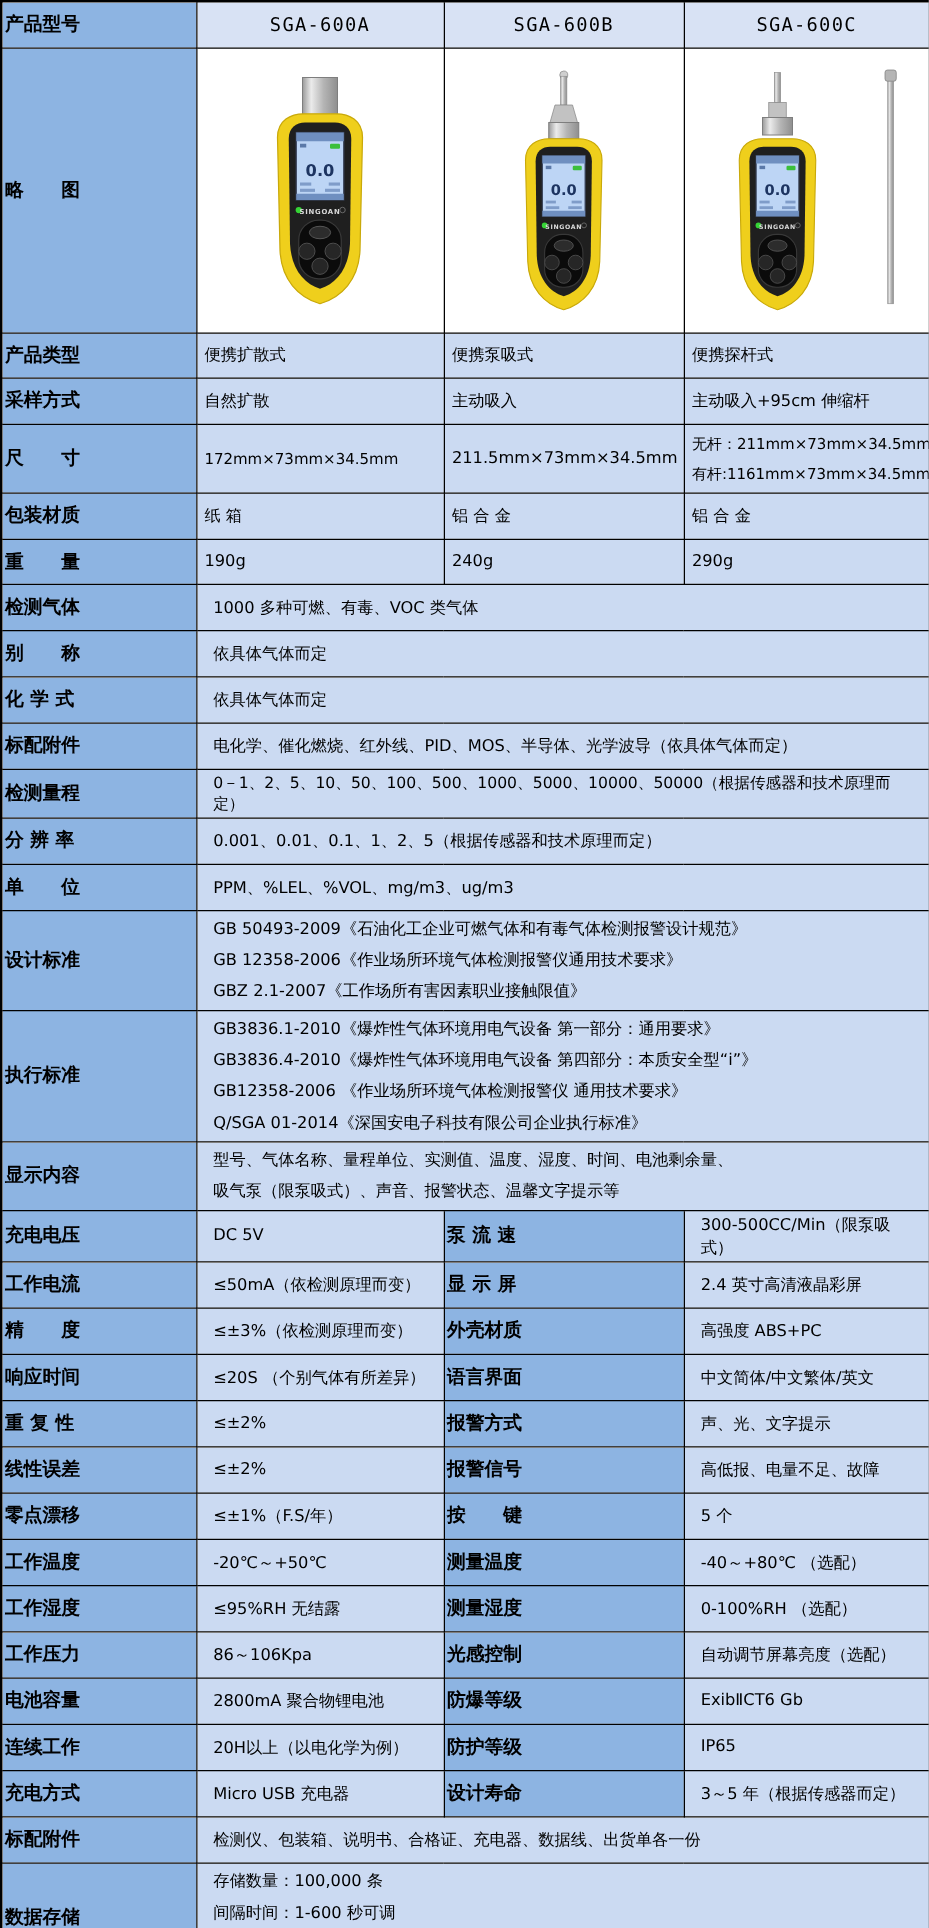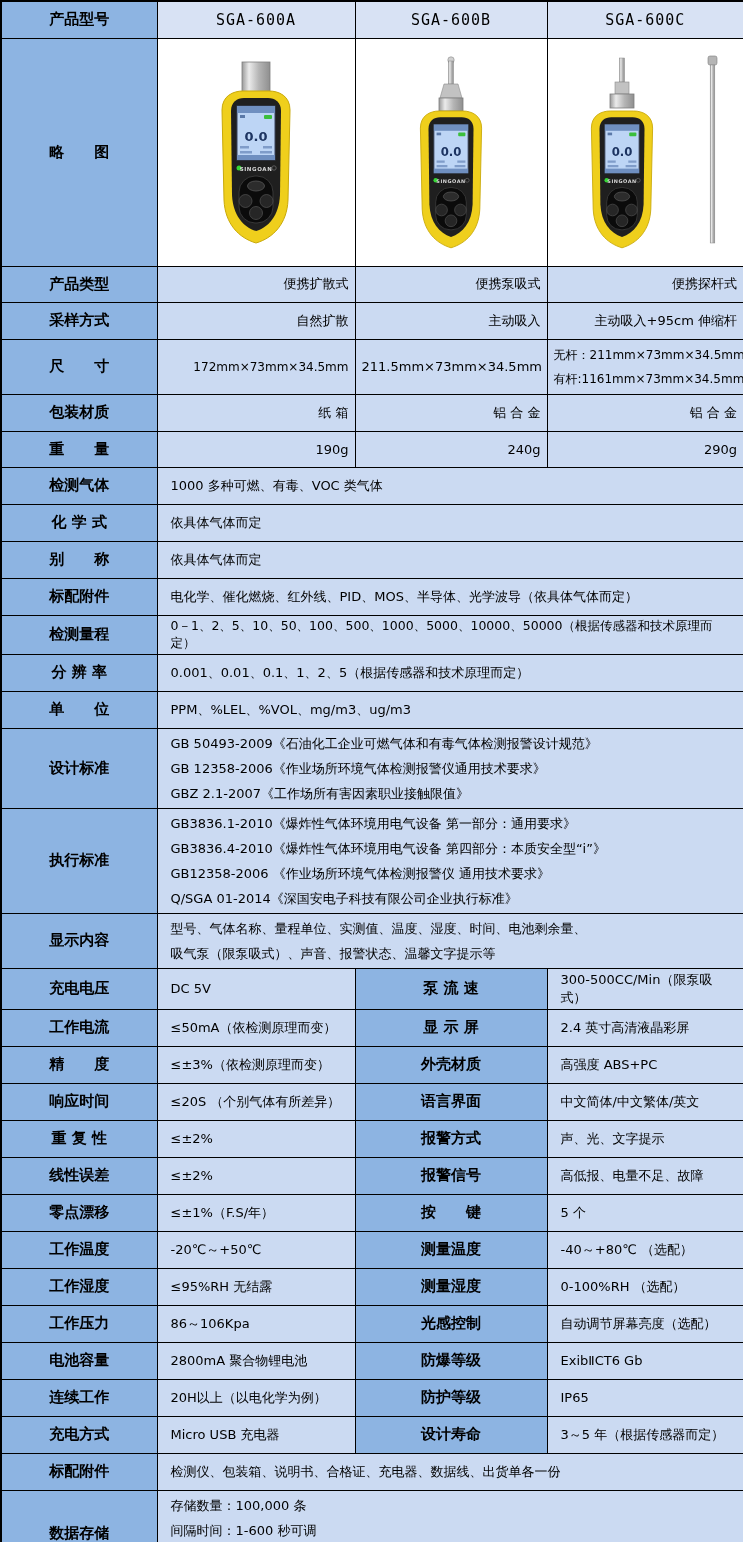--- a/index.html
+++ b/index.html
@@ -5,24 +5,24 @@
   :root{
     --label-bg:#8DB4E2;
     --cell-bg:#CBDAF2;
     --hdr-bg:#D8E2F4;
     --border:#000000;
   }
   html,body{margin:0;padding:0;background:#ffffff;}
   body{width:743px;font-family:"DejaVu Sans","Liberation Sans",sans-serif;color:#000;}
   table{border-collapse:collapse;width:743px;table-layout:fixed;border:2px solid var(--border);}
   td{border:1px solid var(--border);font-size:13px;vertical-align:middle;overflow:hidden;padding:2px 6px;}
-  td.lbl{background:var(--label-bg);font-weight:bold;font-size:15px;text-align:center;padding:2px 2px;}
+  td.lbl{background:var(--label-bg);font-weight:bold;font-size:15px;padding:2px 2px;}
   td.cell{background:var(--cell-bg);}
   td.hdr{background:var(--hdr-bg);text-align:center;font-size:15px;letter-spacing:1px;font-family:"DejaVu Sans Mono","Liberation Mono",monospace;}
-  td.ctr{text-align:right;}
+  td.ctr{text-align:left;}
   td.left{text-align:left;padding-left:13px;}
   td.photo{background:#ffffff;text-align:center;vertical-align:middle;padding:0;}
   .lines div{line-height:25px;white-space:nowrap;}
   .twoline div{line-height:24px;white-space:nowrap;}
   svg{display:inline-block;vertical-align:middle;}
 </style>
 </head>
 <body>
 
 <table>
@@ -142,25 +142,25 @@
   <td class="cell ctr">190g</td>
   <td class="cell ctr">240g</td>
   <td class="cell ctr">290g</td>
 </tr>
 
 <tr style="height:37px">
   <td class="lbl">检测气体</td>
   <td class="cell left" colspan="3">1000 多种可燃、有毒、VOC 类气体</td>
 </tr>
 <tr style="height:37px">
+  <td class="lbl">别　　称</td>
+  <td class="cell left" colspan="3">依具体气体而定</td>
+</tr>
+<tr style="height:37px">
   <td class="lbl">化 学 式</td>
-  <td class="cell left" colspan="3">依具体气体而定</td>
-</tr>
-<tr style="height:37px">
-  <td class="lbl">别　　称</td>
   <td class="cell left" colspan="3">依具体气体而定</td>
 </tr>
 <tr style="height:37px">
   <td class="lbl">标配附件</td>
   <td class="cell left" colspan="3">电化学、催化燃烧、红外线、PID、MOS、半导体、光学波导（依具体气体而定）</td>
 </tr>
 <tr style="height:37px">
   <td class="lbl">检测量程</td>
   <td class="cell left" colspan="3" style="font-size:12.5px">0－1、2、5、10、50、100、500、1000、5000、10000、50000（根据传感器和技术原理而定）</td>
 </tr>

